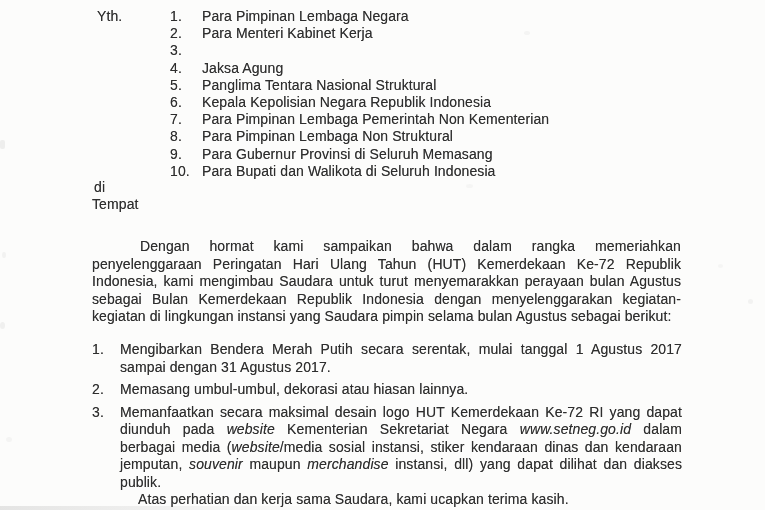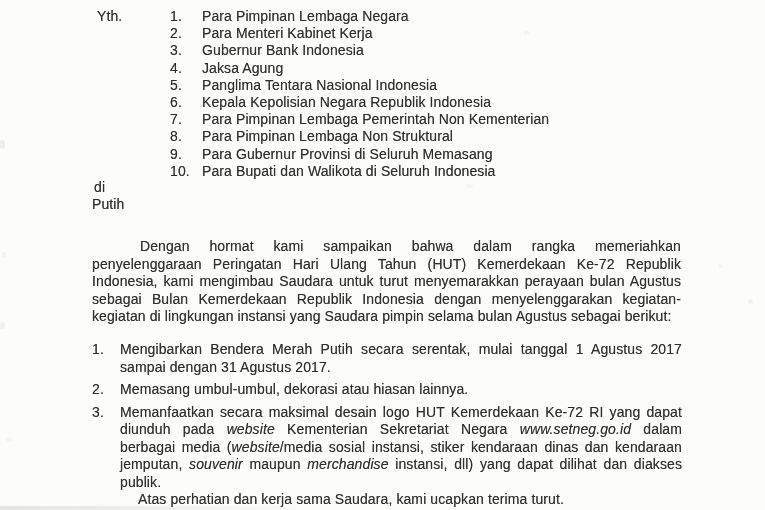--- a/index.html
+++ b/index.html
@@ -86,29 +86,28 @@
       <li class="recipient-row">
         <span class="recipient-number">1.</span>
         <span class="recipient-name">Para Pimpinan Lembaga Negara</span>
       </li>
       <li class="recipient-row">
         <span class="recipient-number">2.</span>
         <span class="recipient-name">Para Menteri Kabinet Kerja</span>
       </li>
       <li class="recipient-row">
         <span class="recipient-number">3.</span>
-        <span class="recipient-name">Gubernur Bank Indonesia</span>
       </li>
       <li class="recipient-row">
         <span class="recipient-number">4.</span>
         <span class="recipient-name">Jaksa Agung</span>
       </li>
       <li class="recipient-row">
         <span class="recipient-number">5.</span>
-        <span class="recipient-name">Panglima Tentara Nasional Indonesia</span>
+        <span class="recipient-name">Panglima Tentara Nasional Struktural</span>
       </li>
       <li class="recipient-row">
         <span class="recipient-number">6.</span>
         <span class="recipient-name">Kepala Kepolisian Negara Republik Indonesia</span>
       </li>
       <li class="recipient-row">
         <span class="recipient-number">7.</span>
         <span class="recipient-name">Para Pimpinan Lembaga Pemerintah Non Kementerian</span>
       </li>
       <li class="recipient-row">
@@ -120,40 +119,40 @@
         <span class="recipient-name">Para Gubernur Provinsi di Seluruh Memasang</span>
       </li>
       <li class="recipient-row">
         <span class="recipient-number">10.</span>
         <span class="recipient-name">Para Bupati dan Walikota di Seluruh Indonesia</span>
       </li>
     </ol>
   </div>
 
   <div class="loc-di">di</div>
-  <div class="loc-tempat">Putih</div>
+  <div class="loc-tempat">Tempat</div>
 
   <p class="opening">Dengan hormat kami sampaikan bahwa dalam rangka memeriahkan penyelenggaraan Peringatan Hari Ulang Tahun (HUT) Kemerdekaan Ke-72 Republik Indonesia, kami mengimbau Saudara untuk turut menyemarakkan perayaan bulan Agustus sebagai Bulan Kemerdekaan Republik Indonesia dengan menyelenggarakan kegiatan-kegiatan di lingkungan instansi yang Saudara pimpin selama bulan Agustus sebagai berikut:</p>
 
   <ol class="action-items">
     <li class="action-item">
       <span class="item-number">1.</span>
       <span class="item-text"><span>Mengibarkan Bendera Merah Putih secara serentak, mulai tanggal 1 Agustus 2017 sampai dengan 31 Agustus 2017.</span></span>
     </li>
     <li class="action-item">
       <span class="item-number">2.</span>
       <span class="item-text"><span>Memasang umbul-umbul, dekorasi atau hiasan lainnya.</span></span>
     </li>
     <li class="action-item">
       <span class="item-number">3.</span>
       <span class="item-text"><span>Memanfaatkan secara maksimal desain logo HUT Kemerdekaan Ke-72 RI yang dapat diunduh pada </span><i>website</i><span> Kementerian Sekretariat Negara </span><i>www.setneg.go.id</i><span> dalam berbagai media (</span><i>website</i><span>/media sosial instansi, stiker kendaraan dinas dan kendaraan jemputan, </span><i>souvenir</i><span> maupun </span><i>merchandise</i><span> instansi, dll) yang dapat dilihat dan diakses publik.</span></span>
     </li>
   </ol>
 
-  <p class="closing">Atas perhatian dan kerja sama Saudara, kami ucapkan terima turut.</p>
+  <p class="closing">Atas perhatian dan kerja sama Saudara, kami ucapkan terima kasih.</p>
 
   <span class="speck s1"></span>
   <span class="speck s2"></span>
   <span class="speck s3"></span>
   <span class="speck s4"></span>
   <span class="speck s5"></span>
   <span class="speck s6"></span>
   <span class="speck s7"></span>
   <span class="speck s8"></span>
   <span class="bottom-smudge"></span>

